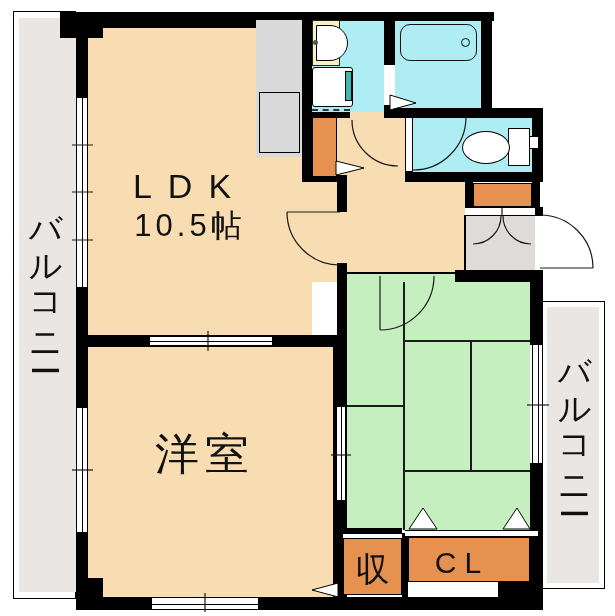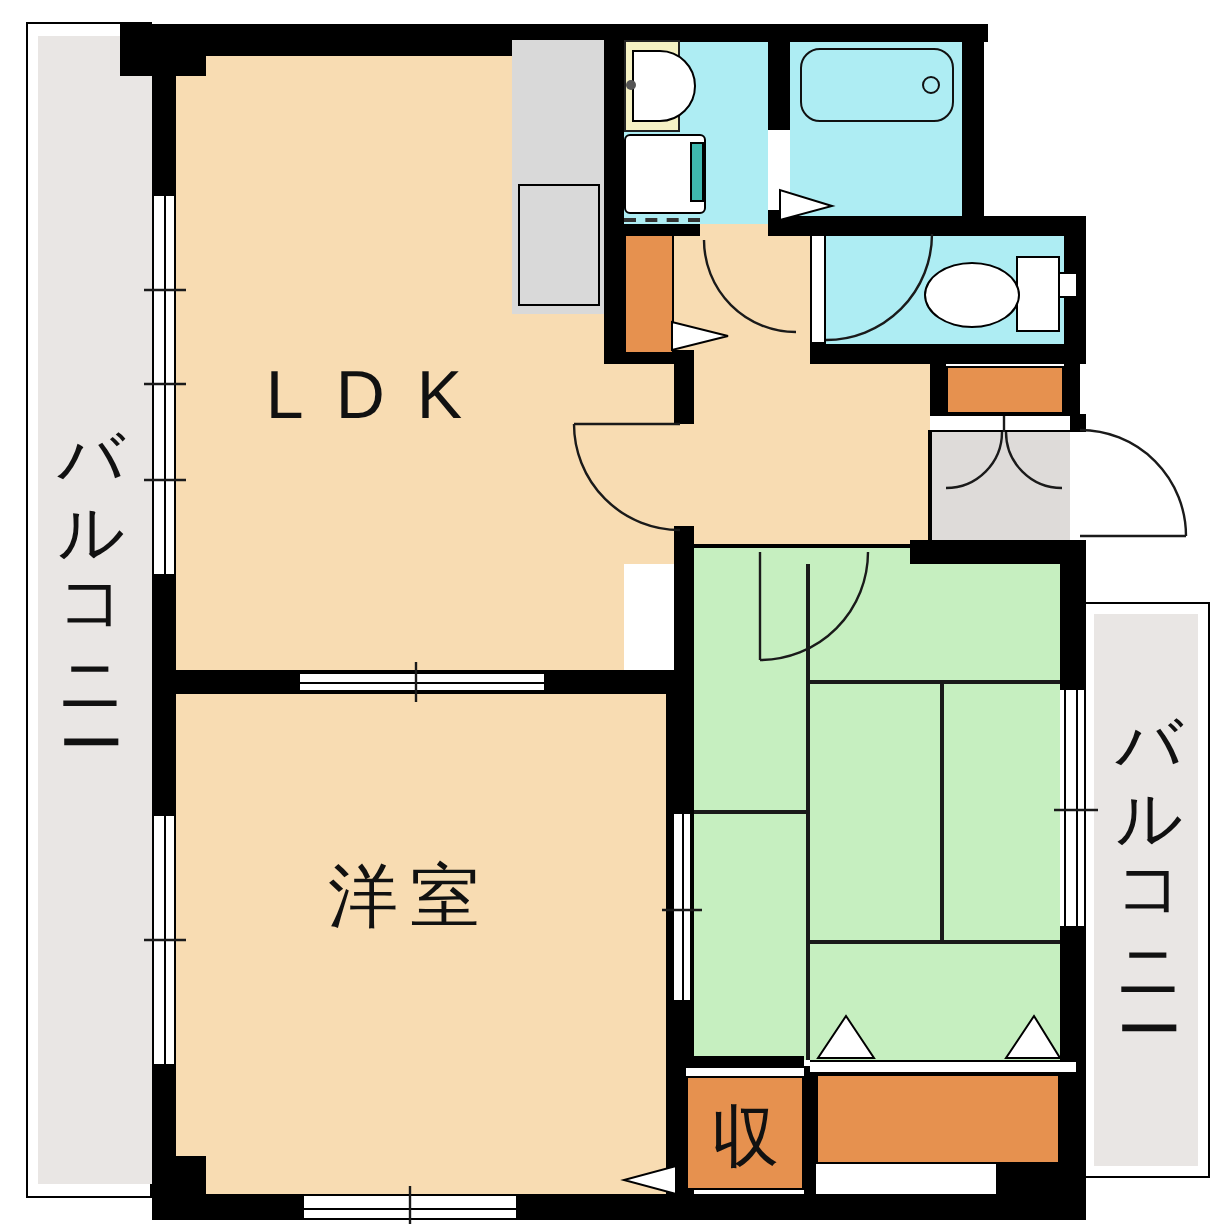--- a/index.html
+++ b/index.html
@@ -139,23 +139,25 @@
     </g>
     <g fill="#ffffff" stroke="#000" stroke-width="1">
       <polygon points="390,95 390,110 416,103"></polygon>
       <polygon points="336,161 336,175 364,168"></polygon>
       <polygon points="338,583 338,597 312,590"></polygon>
       <polygon points="409,529 437,529 423,508"></polygon>
       <polygon points="503,529 530,529 517,508"></polygon>
     </g>
   </svg>
 
-  <div class="abs lbl" style="left:95px;top:166px;width:190px;margin-top:12px;">
+  <div class="abs lbl" style="left:95px;top:166px;width:190px;">
     <div style="font-size:34px;letter-spacing:16px;">LDK</div>
+    <div style="font-size:31px;letter-spacing:4px;">10.5帖</div>
   </div>
   <div class="abs lbl" style="left:120px;top:428px;width:170px;">
-    <div style="font-size:35px;letter-spacing:6px;">洋室</div>
+    <div style="font-size:44px;letter-spacing:6px;">洋室</div>
   </div>
   <div class="abs lbl" style="left:343px;top:549px;width:59px;font-size:34px;">収</div>
+  <div class="abs lbl" style="left:408px;top:545px;width:108px;font-size:30px;letter-spacing:8px;">CL</div>
   <div class="abs lbl vtext" style="left:26px;top:192px;font-size:33px;letter-spacing:3px;">バルコニー</div>
   <div class="abs lbl vtext" style="left:555px;top:335px;font-size:33px;letter-spacing:3px;">バルコニー</div>
 
 </div>
 
 </body></html>

